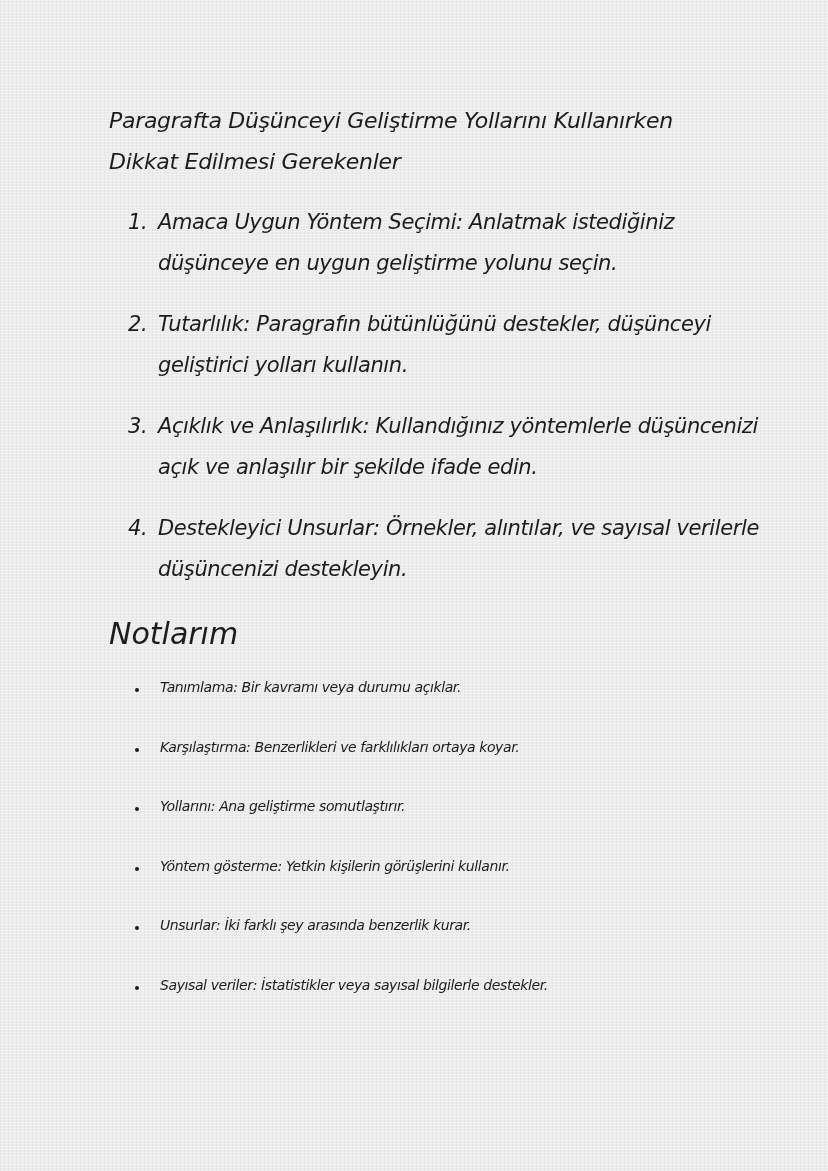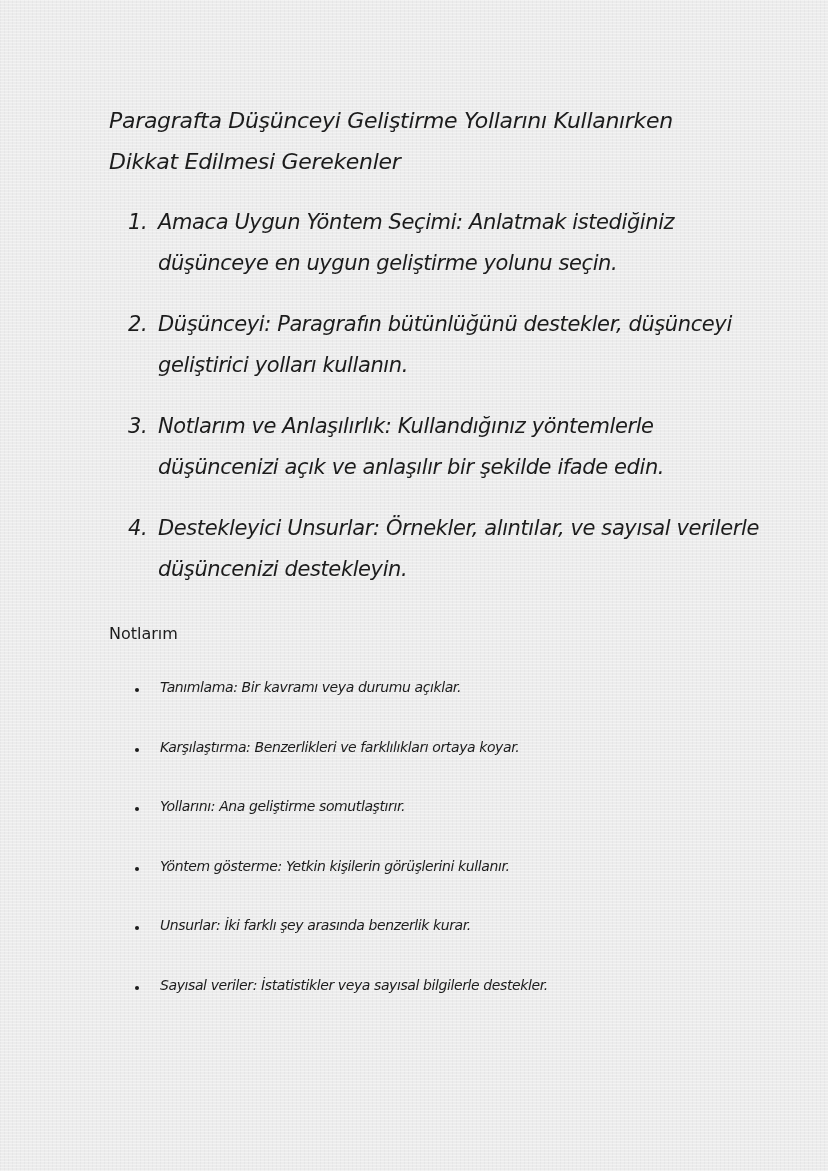--- a/index.html
+++ b/index.html
@@ -57,21 +57,22 @@
     }
     .numbered li .num {
       position: absolute;
       left: 0;
       top: 0;
     }
     .notes-heading {
       position: absolute;
       left: 99px;
       top: 616px;
-      font-size: 16px;
+      font-size: 30px;
+      font-style: italic;
       line-height: 36px;
     }
     .bullets {
       position: absolute;
       left: 122px;
       top: 671px;
       width: 640px;
       margin: 0;
       padding: 0;
       list-style: none;
@@ -108,26 +109,26 @@
   </div>
 
   <ol class="numbered">
     <li>
       <span class="num">1.</span>
       <span>Amaca Uygun Yöntem Seçimi:</span>
       <span>Anlatmak istediğiniz düşünceye en uygun geliştirme yolunu seçin.</span>
     </li>
     <li>
       <span class="num">2.</span>
-      <span>Düşünceyi:</span>
+      <span>Tutarlılık:</span>
       <span>Paragrafın bütünlüğünü destekler, düşünceyi geliştirici yolları kullanın.</span>
     </li>
     <li>
       <span class="num">3.</span>
-      <span>Notlarım ve Anlaşılırlık:</span>
+      <span>Açıklık ve Anlaşılırlık:</span>
       <span>Kullandığınız yöntemlerle düşüncenizi açık ve anlaşılır bir şekilde ifade edin.</span>
     </li>
     <li>
       <span class="num">4.</span>
       <span>Destekleyici Unsurlar:</span>
       <span>Örnekler, alıntılar, ve sayısal verilerle düşüncenizi destekleyin.</span>
     </li>
   </ol>
 
   <div class="notes-heading">Notlarım</div>

